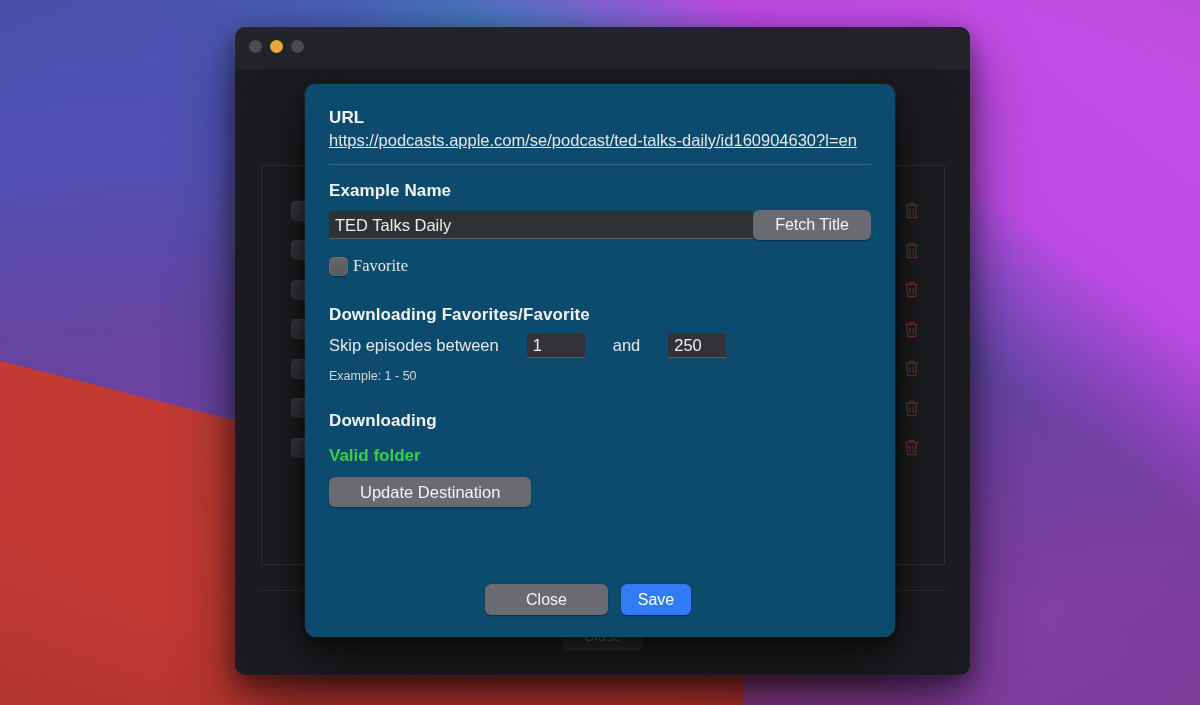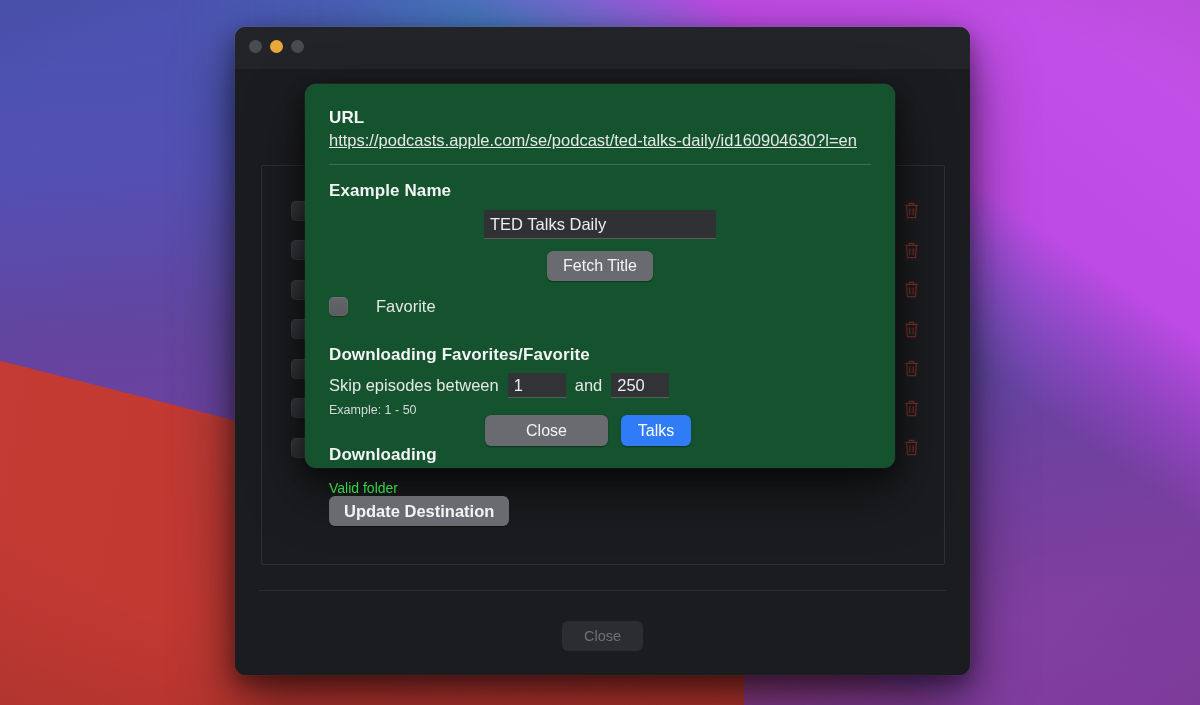--- a/index.html
+++ b/index.html
@@ -169,22 +169,22 @@
     padding: 6px 22px;
     line-height: 18px;
   }
 
   
   #modal {
     position: absolute;
     left: 305px;
     top: 84px;
     width: 590px;
-    height: 384px;
-    background: #14532d;
+    height: 553px;
+    background: #0c4a6e;
     border-radius: 11px;
     box-shadow: 0 22px 54px rgba(0,0,0,0.55),
                 0 6px 18px rgba(0,0,0,0.42),
                 0 0 0 0.5px rgba(255,255,255,0.11);
     box-sizing: border-box;
     padding: 22px 24px 0 24px;
     color: #e8e9ea;
   }
 
   .section-label {
@@ -207,23 +207,21 @@
   .divider {
     height: 1px;
     background: rgba(255,255,255,0.17);
     margin: 2px 0 14px 0;
   }
 
   
   #name-row {
     display: flex;
     align-items: center;
-    gap: 12px;
     margin-top: 8px;
-    flex-direction: column;
   }
   #friendly-name-input {
     flex: 1;
     background: #303135;
     border: none;
     border-bottom: 1px solid rgba(255,255,255,0.22);
     color: #eceded;
     font-size: 16.5px;
     font-family: "Liberation Sans", sans-serif;
     padding: 5px 6px 4px 6px;
@@ -232,50 +230,51 @@
     box-sizing: border-box;
     height: 28px;
   }
   .btn-gray {
     background: #6a6b70;
     color: #f2f3f4;
     border: none;
     border-radius: 6px;
     font-size: 16px;
     font-family: "Liberation Sans", sans-serif;
-    padding: 5px 16px;
+    padding: 5px 22px;
     line-height: 20px;
     box-shadow: 0 0.5px 1px rgba(0,0,0,0.35);
   }
 
   
   #favorite-row {
     display: flex;
-    align-items: flex-start;
-    gap: 28px;
+    align-items: flex-end;
+    gap: 5px;
     margin-top: 16px;
+    font-family: Liberation Serif, serif;
   }
   #favorite-checkbox {
     width: 19px; height: 19px;
     border-radius: 5px;
     background: linear-gradient(180deg, #66676c 0%, #5a5b60 100%);
     box-shadow: inset 0 0 0 0.5px rgba(255,255,255,0.13), 0 0.5px 1px rgba(0,0,0,0.35);
     flex: none;
   }
   #favorite-label {
     font-size: 16.5px;
     color: #e6e7e8;
   }
 
   
   #downloading-block { margin-top: 27px; }
   #skip-row {
     display: flex;
     align-items: center;
-    gap: 9px;
+    gap: 28px;
     margin-top: 7px;
   }
   #skip-row .txt { font-size: 16.5px; color: #e6e7e8; }
   .num-input {
     background: #323337;
     border: none;
     border-bottom: 1px solid rgba(255,255,255,0.20);
     color: #eceded;
     font-size: 16.5px;
     font-family: "Liberation Sans", sans-serif;
@@ -283,35 +282,35 @@
     border-radius: 2px 2px 0 0;
     outline: none;
     box-sizing: border-box;
     height: 25px;
   }
   #skip-from { width: 58px; }
   #skip-to   { width: 58px; }
   #example-text {
     font-size: 12.5px;
     color: #d6d7d9;
-    margin-top: 5px;
+    margin-top: 11px;
   }
 
   
   #destination-block { margin-top: 26px; }
   #valid-folder {
-    font-size: 14px;
+    font-size: 17px;
     color: #36d04a;
     margin-top: 14px;
-    font-weight: normal;
+    font-weight: bold;
   }
   #update-destination-button {
+    margin-top: 11px;
     font-size: 16.5px;
-    padding: 5px 15px;
-    font-weight: bold;
+    padding: 5px 31px;
   }
 
   
   #modal-footer {
     position: absolute;
     left: 0; right: 0;
     bottom: 22px;
     display: flex;
     justify-content: center;
     gap: 13px;
@@ -466,16 +465,16 @@
   </div>
 
   <div id="destination-block">
     <div class="section-label">Downloading</div>
     <div id="valid-folder">Valid folder</div>
     <button id="update-destination-button" class="btn-gray">Update Destination</button>
   </div>
 
   <div id="modal-footer">
     <button id="modal-close-button" class="btn-footer">Close</button>
-    <button id="modal-save-button" class="btn-footer">Talks</button>
+    <button id="modal-save-button" class="btn-footer">Save</button>
   </div>
 
 </div>
 
 </body></html>

